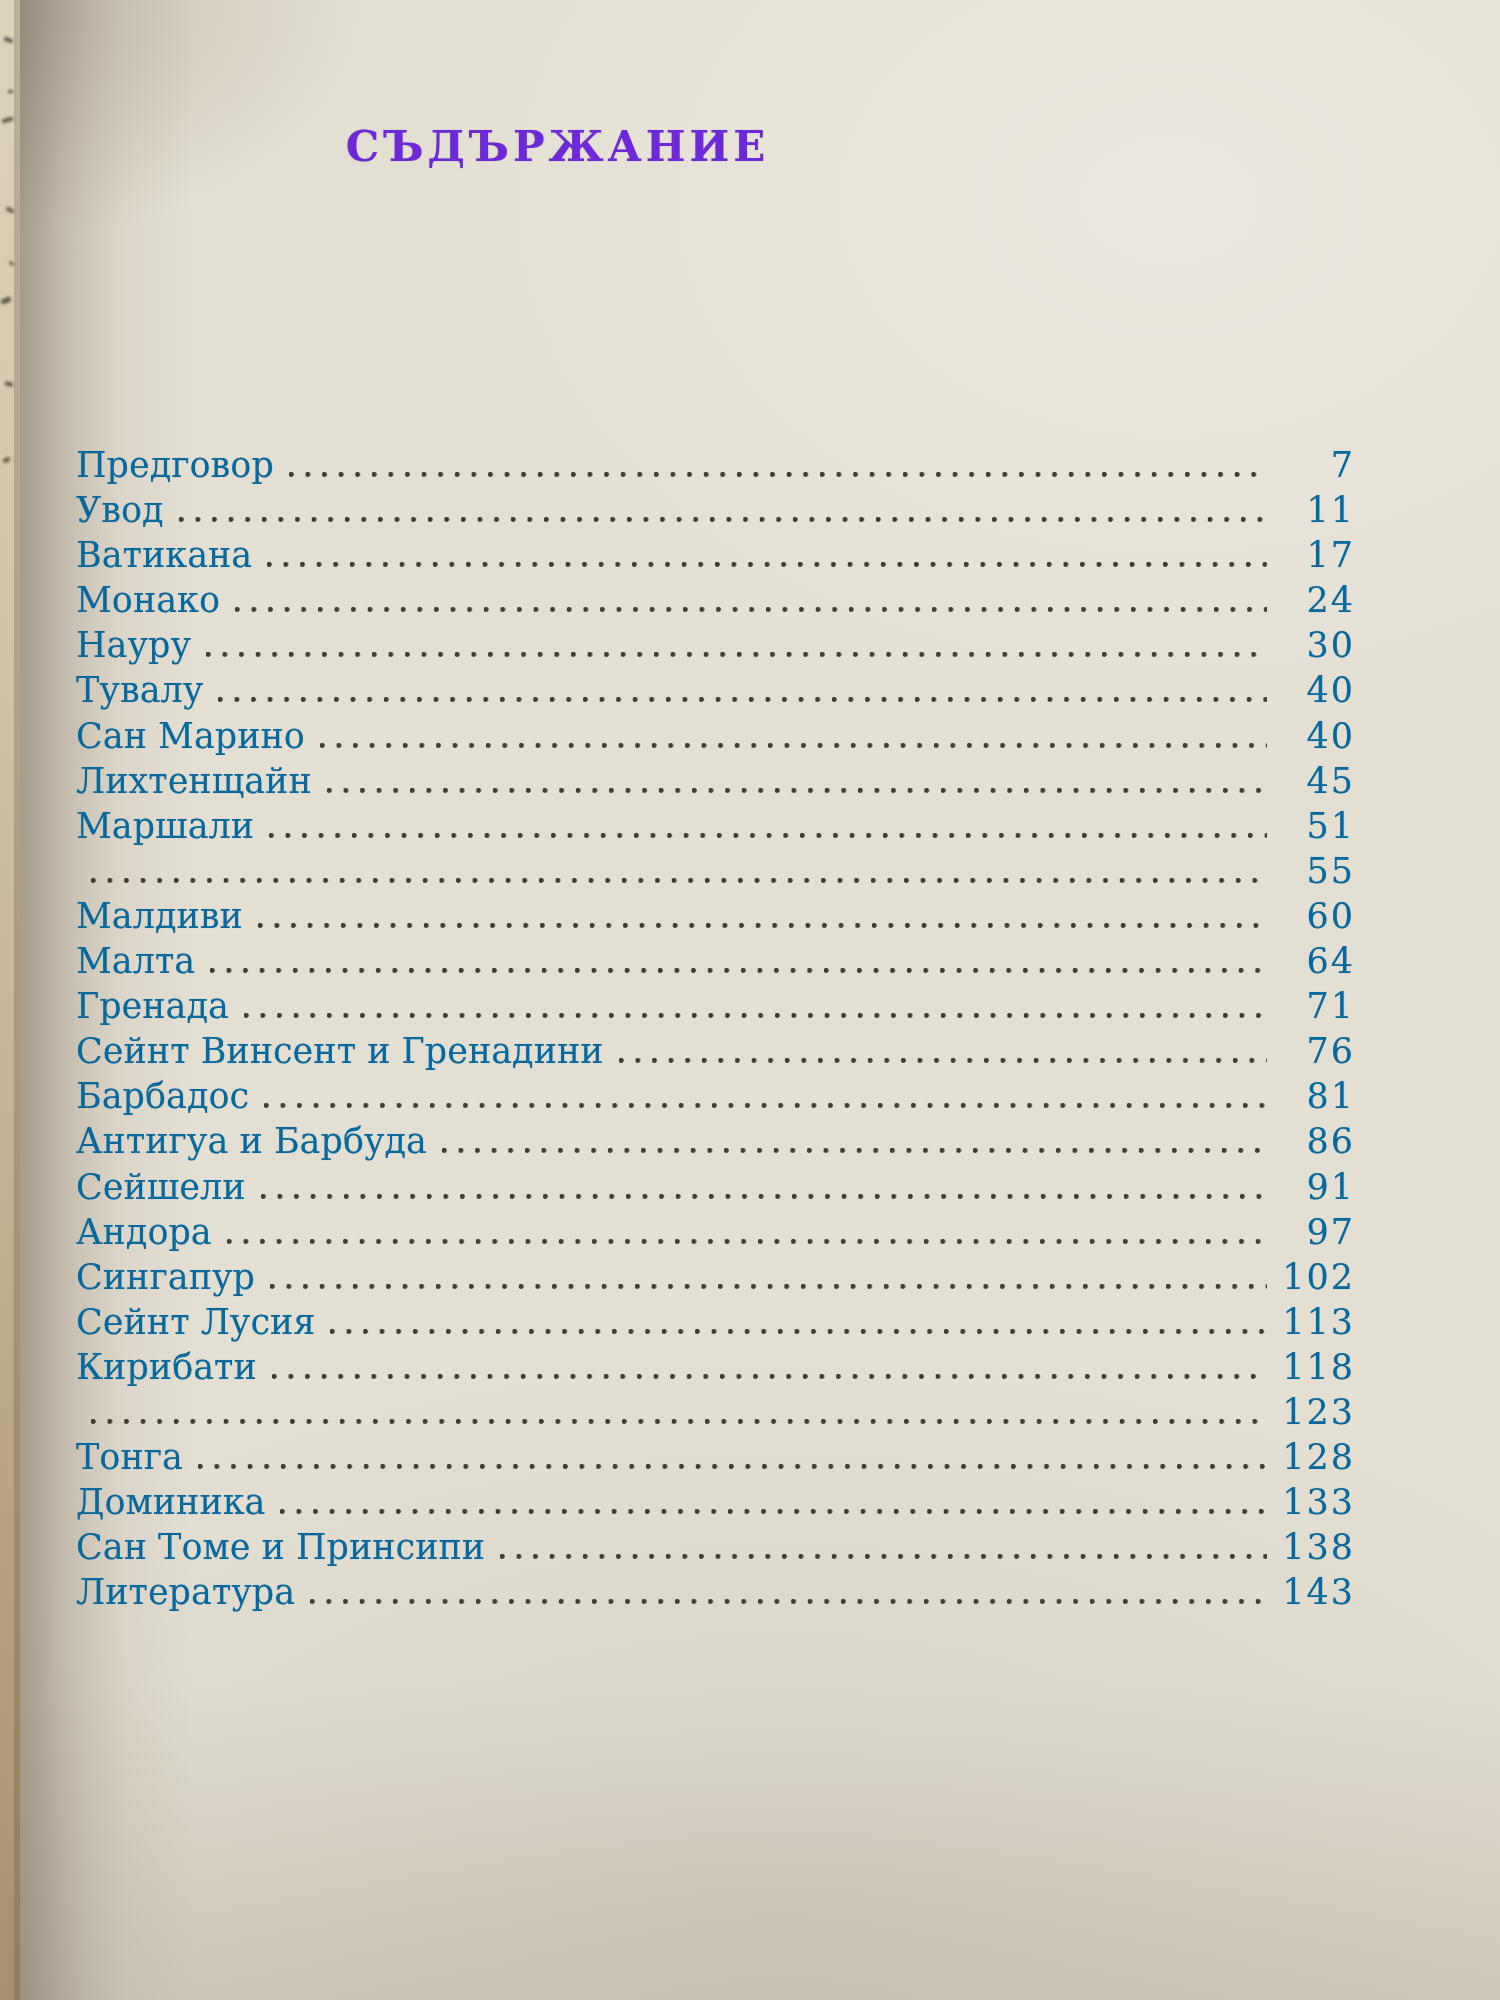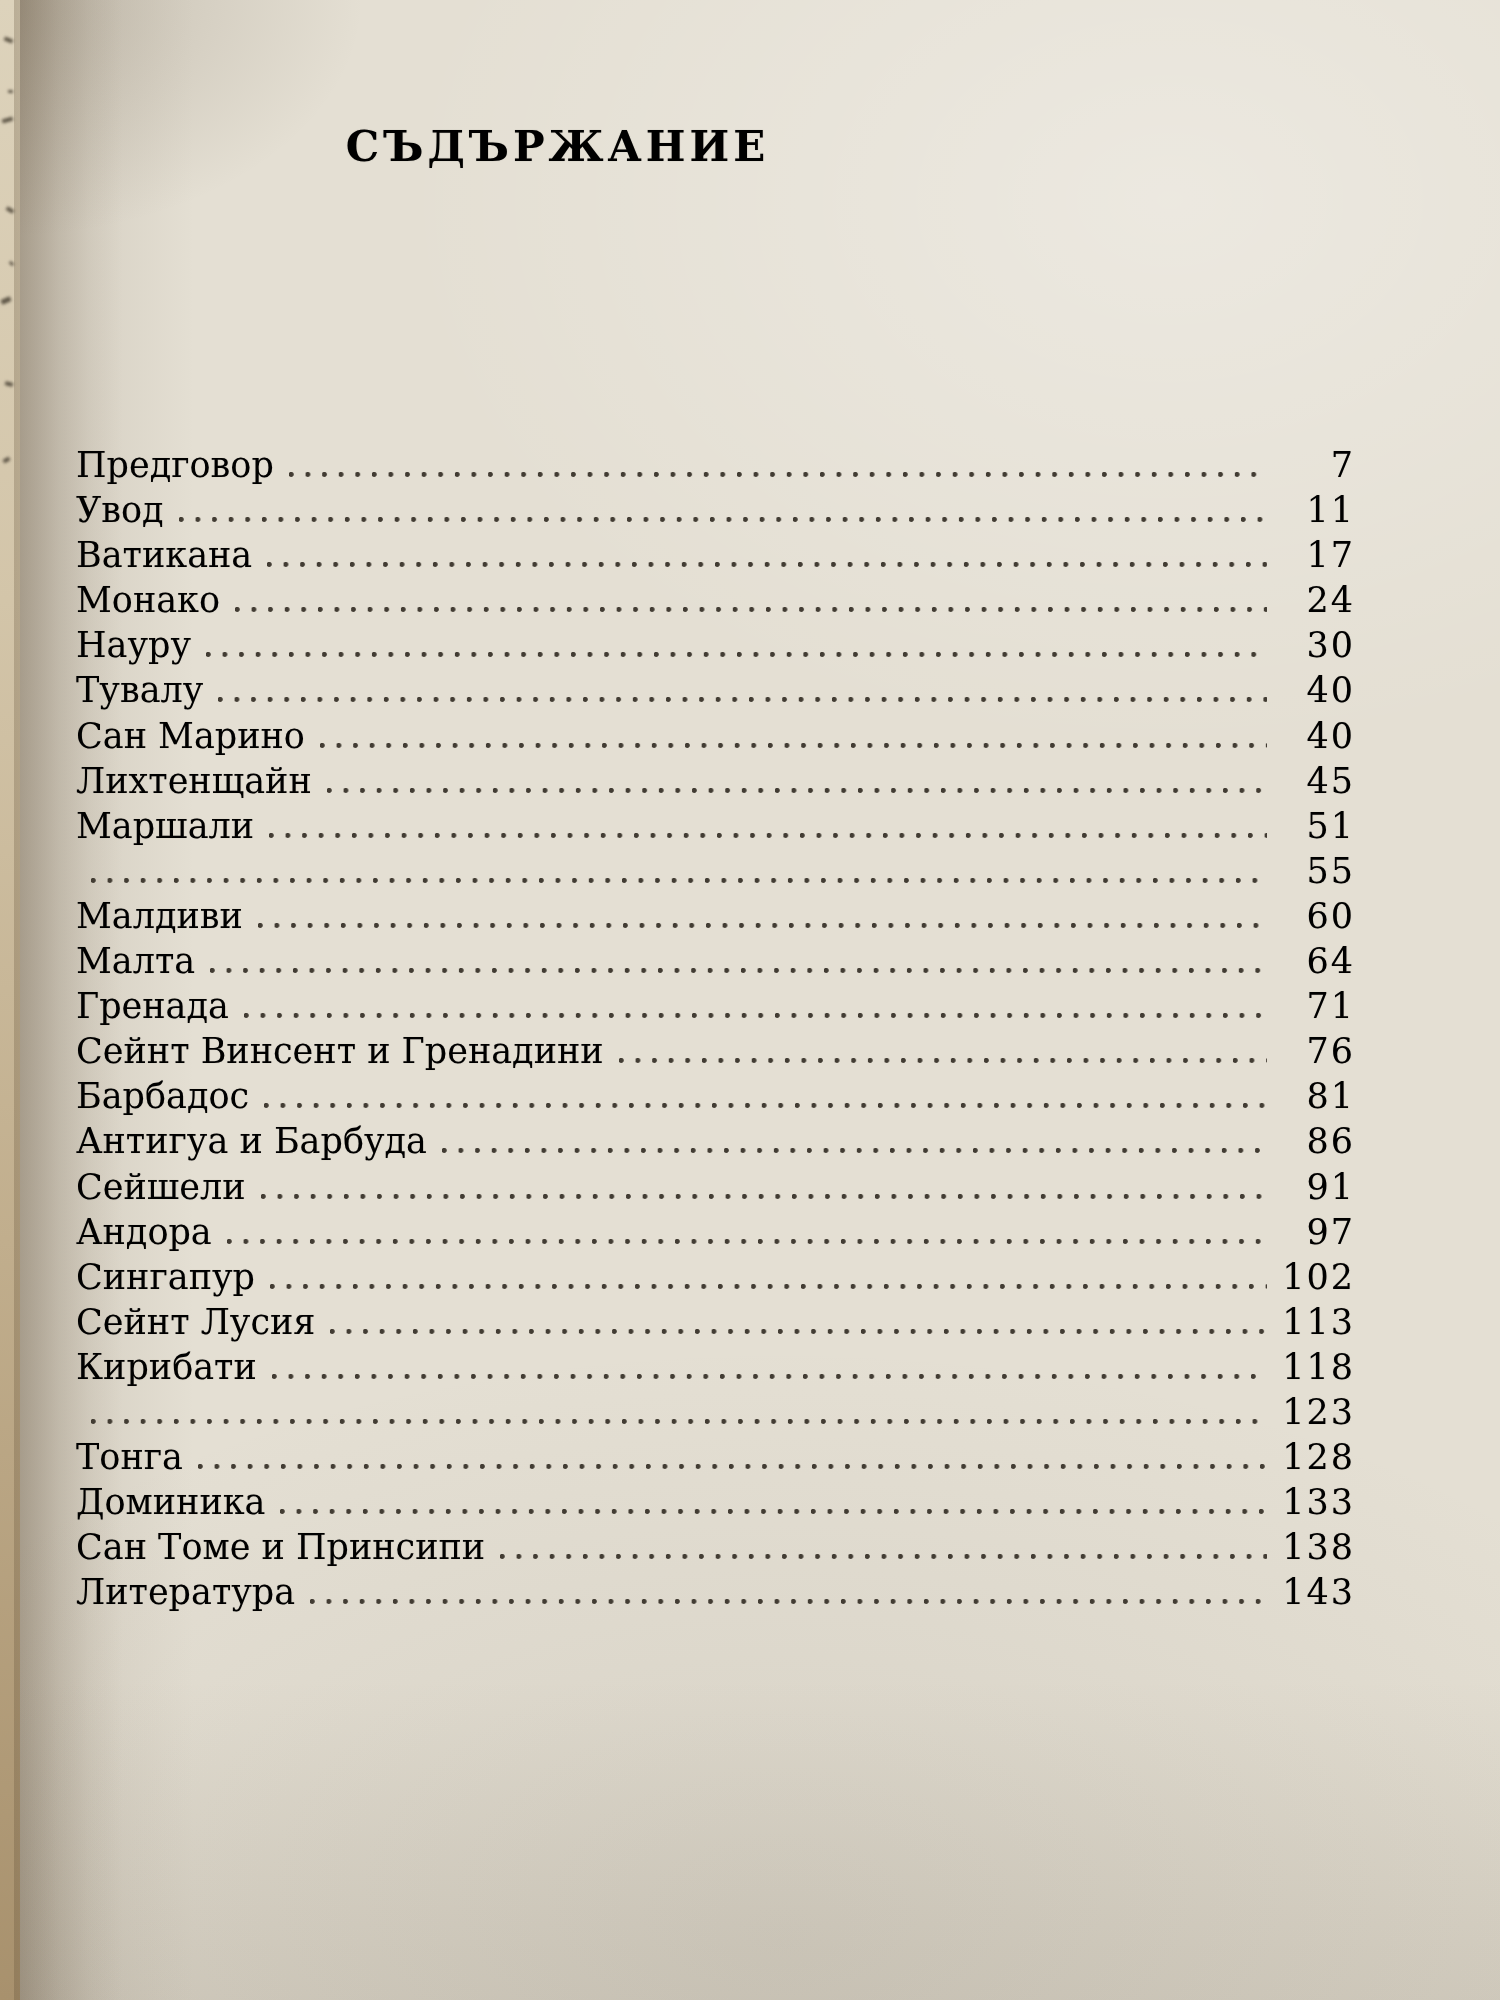--- a/index.html
+++ b/index.html
@@ -22,31 +22,31 @@
   .gutter-shadow {
     position: absolute; left: 14px; top: 0; width: 110px; height: 100%;
     background: linear-gradient(90deg, rgba(86,68,44,0.26), rgba(86,68,44,0.12) 38%, rgba(86,68,44,0.04) 68%, rgba(86,68,44,0));
     pointer-events: none;
   }
   .edge-mark { position: absolute; background: #5f5748; filter: blur(1.8px); border-radius: 1px; }
 
   .page-title {
     position: absolute; top: 122px; left: 75px; width: 965px;
     text-align: center; font-size: 42px; font-weight: 700;
-    letter-spacing: 4px; color: #000000;
+    letter-spacing: 4px; color: #6d28d9;
     text-shadow: 0 0 1px rgba(46,42,36,0.35);
   }
 
   .toc {
     position: absolute; top: 443px; left: 76px; right: 145px;
   }
   .row {
     display: flex; align-items: baseline;
     height: 45.1px; font-size: 35px; line-height: 45.1px;
-    color: #000000; text-shadow: 0 0 0.8px rgba(55,50,43,0.30);
+    color: #0369a1; text-shadow: 0 0 0.8px rgba(55,50,43,0.30);
   }
   .label { white-space: nowrap; }
   .leader {
     flex: 1 1 auto; height: 5px; margin-left: 15px;
     background-image: radial-gradient(circle at 2.2px 2.4px, #423c33 2.05px, rgba(66,60,51,0) 3px);
     background-size: 16.6px 5px;
     background-repeat: repeat-x;
     background-position: left bottom;
   }
   .num { width: 88px; text-align: right; letter-spacing: 2px; white-space: nowrap; }

